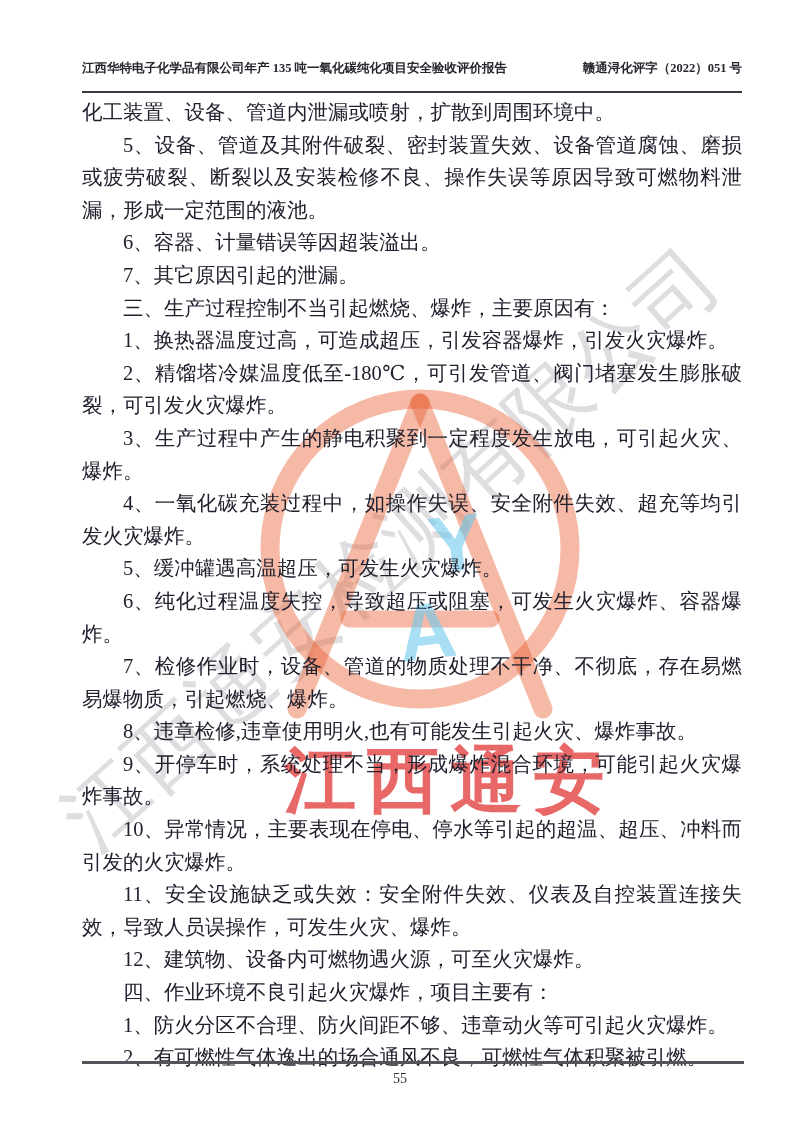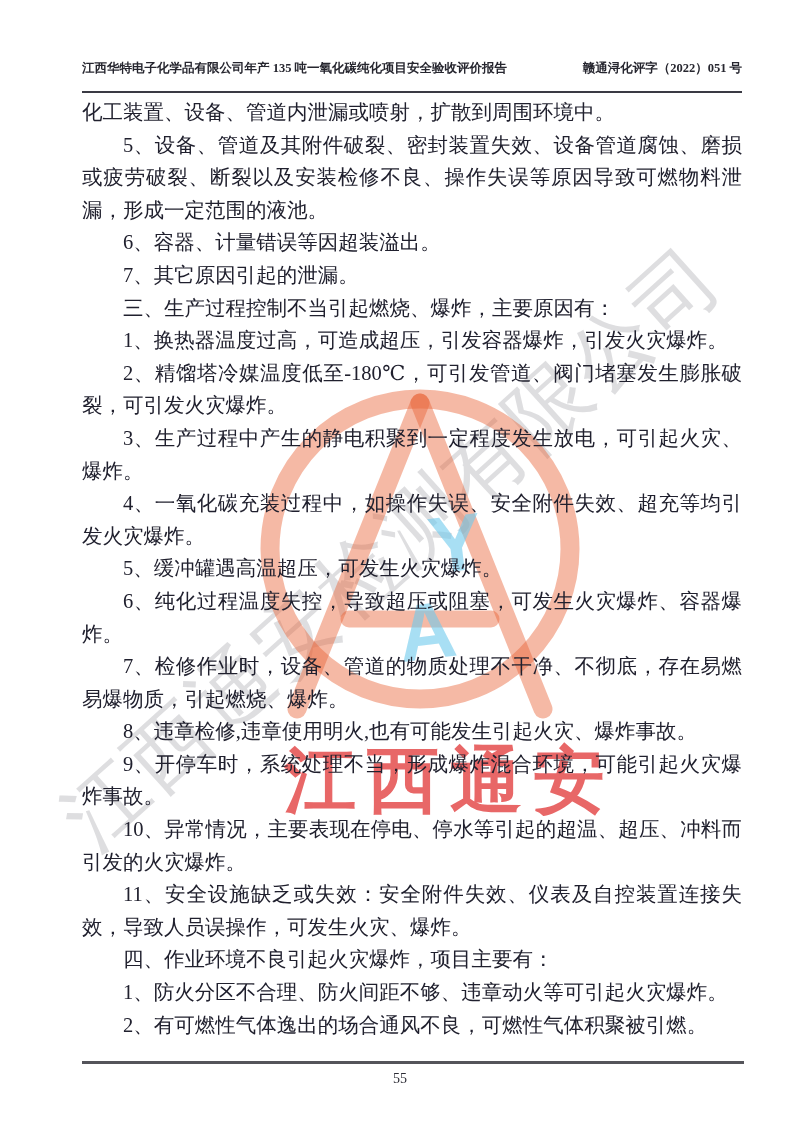--- a/index.html
+++ b/index.html
@@ -97,20 +97,21 @@
       <p>2、精馏塔冷媒温度低至-180℃，可引发管道、阀门堵塞发生膨胀破裂，可引发火灾爆炸。</p>
       <p>3、生产过程中产生的静电积聚到一定程度发生放电，可引起火灾、爆炸。</p>
       <p>4、一氧化碳充装过程中，如操作失误、安全附件失效、超充等均引发火灾爆炸。</p>
       <p>5、缓冲罐遇高温超压，可发生火灾爆炸。</p>
       <p>6、纯化过程温度失控，导致超压或阻塞，可发生火灾爆炸、容器爆炸。</p>
       <p>7、检修作业时，设备、管道的物质处理不干净、不彻底，存在易燃易爆物质，引起燃烧、爆炸。</p>
       <p>8、违章检修,违章使用明火,也有可能发生引起火灾、爆炸事故。</p>
       <p>9、开停车时，系统处理不当，形成爆炸混合环境，可能引起火灾爆炸事故。</p>
       <p>10、异常情况，主要表现在停电、停水等引起的超温、超压、冲料而引发的火灾爆炸。</p>
       <p>11、安全设施缺乏或失效：安全附件失效、仪表及自控装置连接失效，导致人员误操作，可发生火灾、爆炸。</p>
+      <p>12、建筑物、设备内可燃物遇火源，可至火灾爆炸。</p>
       <p>四、作业环境不良引起火灾爆炸，项目主要有：</p>
       <p>1、防火分区不合理、防火间距不够、违章动火等可引起火灾爆炸。</p>
       <p>2、有可燃性气体逸出的场合通风不良，可燃性气体积聚被引燃。</p>
     </div>
 
   <div class="footer-num">55</div>
   <div class="footer-rule"></div>
 
 </div>
 

